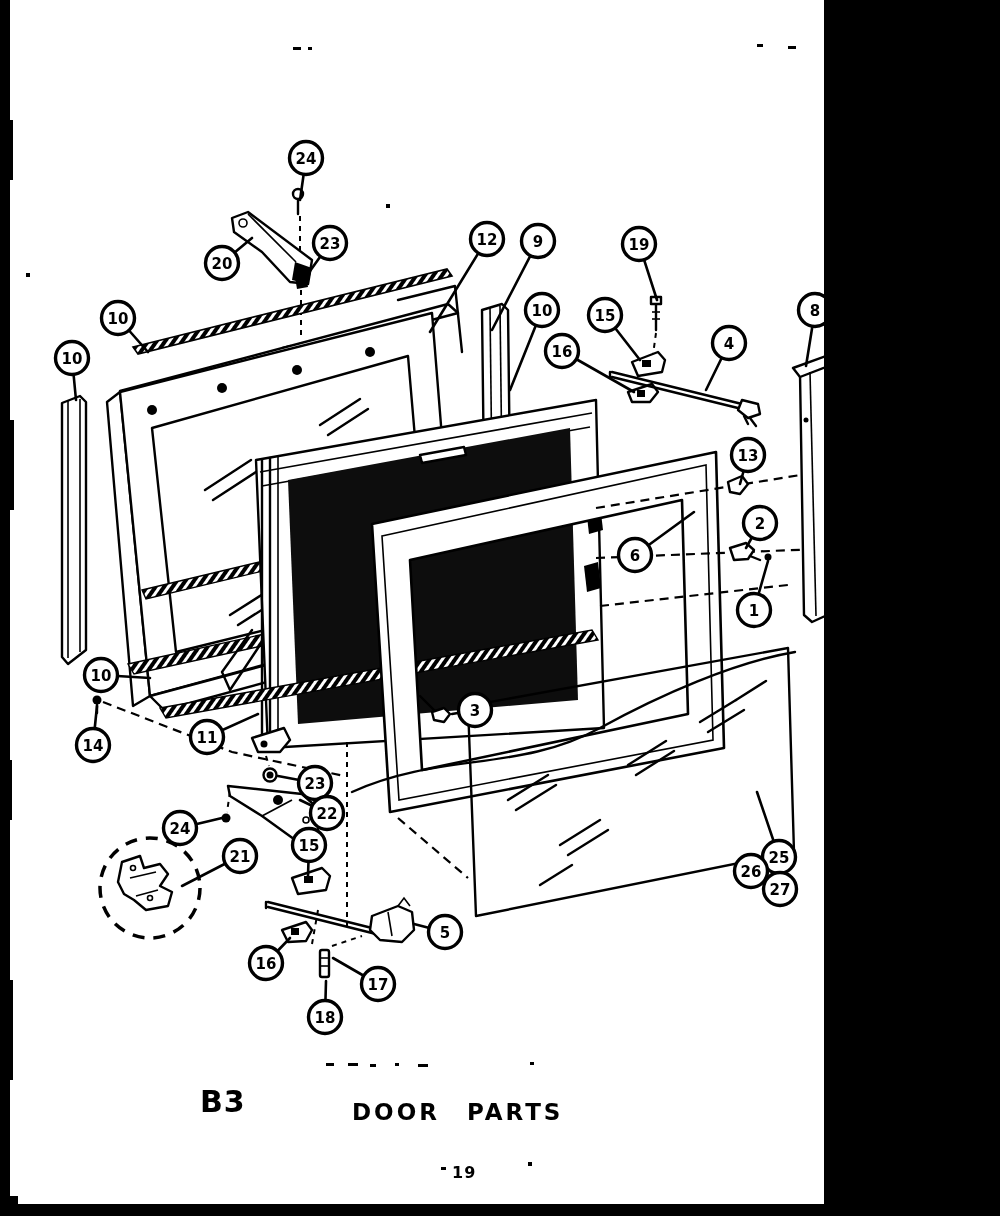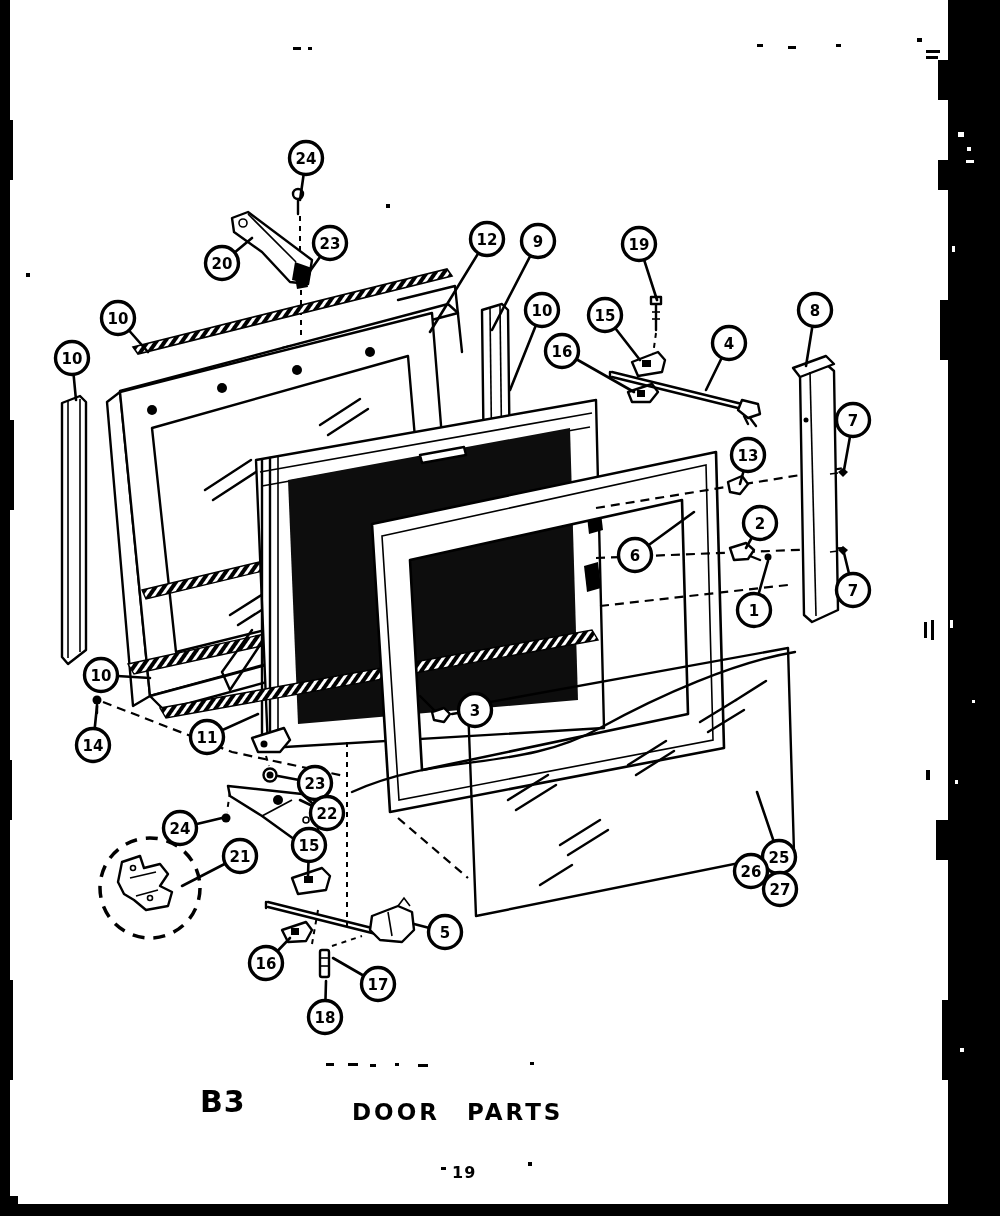--- a/index.html
+++ b/index.html
@@ -1,17 +1,17 @@
 <!DOCTYPE html>
 <html><head>
 <meta charset="utf-8">
 <style>
   html,body{margin:0;padding:0;background:#000;}
-  .stage{position:relative;width:1000px;height:1216px;background:#f9a8d4;overflow:hidden;
-         font-family:"DejaVu Sans", sans-serif;}
+  .stage{position:relative;width:792px;height:1216px;background:#f9a8d4;overflow:hidden;
+         font-family:"DejaVu Sans", sans-serif;padding-left:32px;}
   svg{position:absolute;left:0;top:0;}
   .paper{fill:#ffffff;}
   .ink{stroke:#000;fill:none;stroke-width:2.4;stroke-linecap:round;stroke-linejoin:round;}
   .ink-thin{stroke:#000;fill:none;stroke-width:1.6;}
   .wfill{fill:#fff;stroke:#000;stroke-width:2.4;stroke-linejoin:round;}
   .bfill{fill:#000;stroke:none;}
   .dash{stroke:#000;fill:none;stroke-width:2.2;stroke-dasharray:9 6;}
   .dash-fine{stroke:#000;fill:none;stroke-width:2;stroke-dasharray:5 5;}
   .callout-circle{fill:#fff;stroke:#000;stroke-width:3.4;}
   .callout-num{font:bold 15px "DejaVu Sans", sans-serif;text-anchor:middle;fill:#000;}

